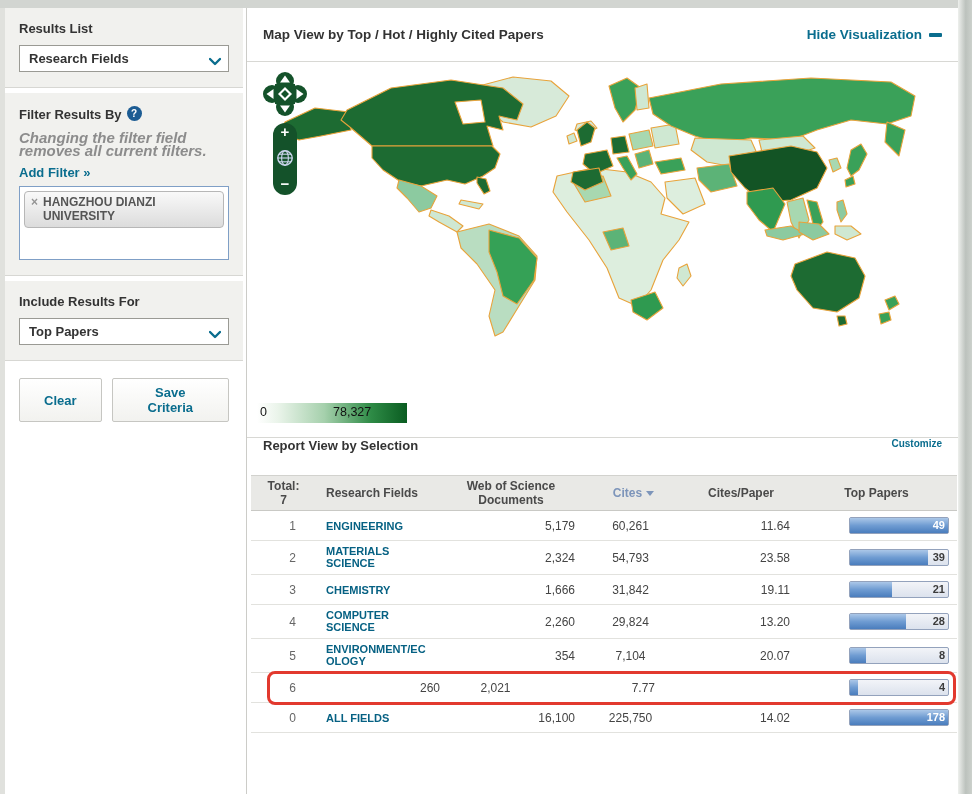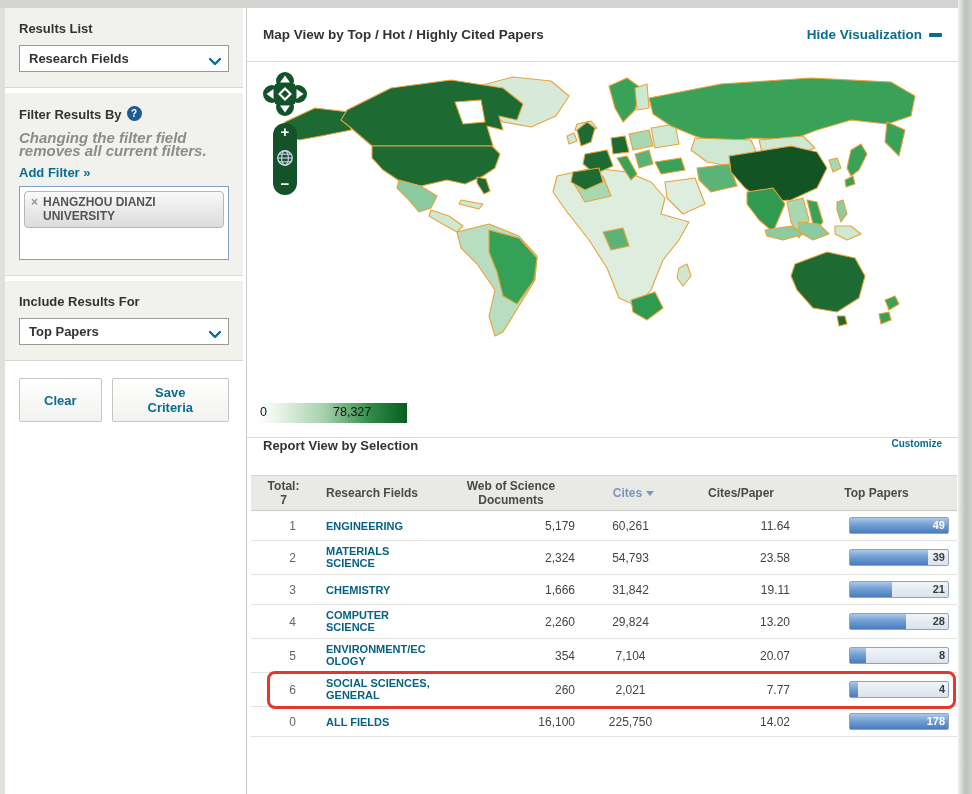--- a/index.html
+++ b/index.html
@@ -346,21 +346,20 @@
     <div class="c-cpp">20.07</div>
     <div class="c-top">
       <div class="bar">
         <div class="bar-fill" style="width: 16%;"></div>
         <span class="bar-val">8</span>
       </div>
     </div>
   </div>
           <div class="trow highlighted">
     <div class="c-rank rank">6</div>
-    <div class="c-field"><span class="field-link">SOCIAL SCIENCES, GENERAL</span></div>
     <div class="c-docs">260</div>
     <div class="c-cites">2,021</div>
     <div class="c-cpp">7.77</div>
     <div class="c-top">
       <div class="bar">
         <div class="bar-fill" style="width: 8%;"></div>
         <span class="bar-val">4</span>
       </div>
     </div>
   </div>

